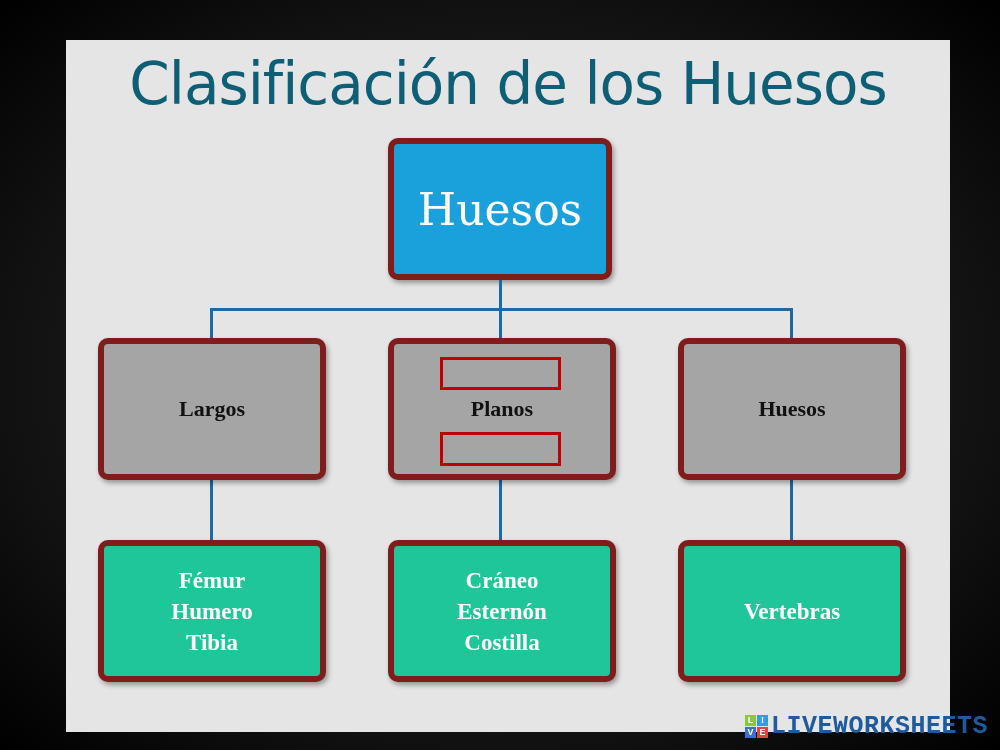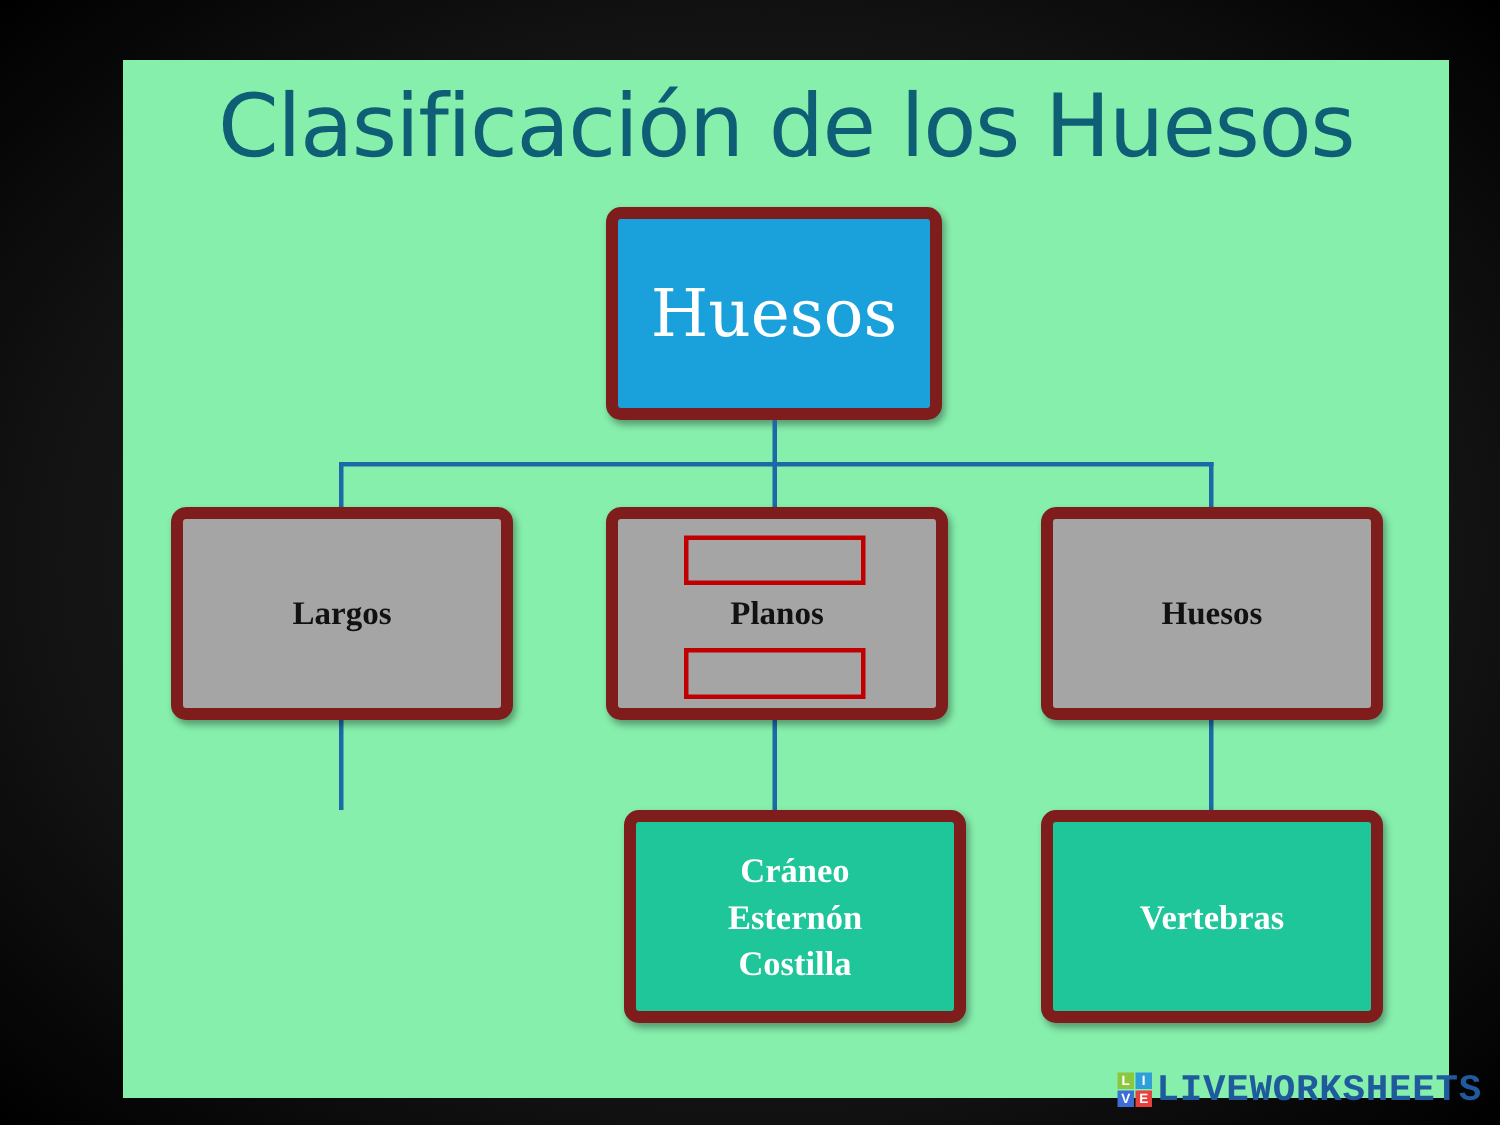--- a/index.html
+++ b/index.html
@@ -1,19 +1,19 @@
 <!DOCTYPE html>
 <html><head>
 <meta charset="utf-8">
 <style>
   html,body{margin:0;padding:0;}
   body{width:1000px;height:750px;background:radial-gradient(ellipse at center,#2e2e2e 0%,#111 70%,#000 100%);position:relative;overflow:hidden;font-family:"Liberation Sans",sans-serif;}
-  .slide{position:absolute;left:82px;top:40px;width:884px;height:692px;background:#86efac;}
+  .slide{position:absolute;left:66px;top:40px;width:884px;height:692px;background:#e5e5e5;}
   .title{position:absolute;left:0;top:4px;width:884px;text-align:center;font-family:"DejaVu Sans",sans-serif;font-size:58px;color:#0e5f75;letter-spacing:-1px;line-height:80px;}
-  .box{position:absolute;border-radius:10px;box-sizing:border-box;border:8px solid #7f1d1d;box-shadow:2px 3px 5px rgba(0,0,0,.35);display:flex;align-items:center;justify-content:center;text-align:right;}
+  .box{position:absolute;border-radius:10px;box-sizing:border-box;border:6px solid #7f1d1d;box-shadow:2px 3px 5px rgba(0,0,0,.35);display:flex;align-items:center;justify-content:center;text-align:right;}
   .root{left:322px;top:98px;width:224px;height:142px;background:#1aa0da;color:#fff;font-family:"DejaVu Serif",serif;font-size:44px;}
   .mid{top:298px;width:228px;height:142px;background:#a5a5a5;color:#111;font-family:"Liberation Serif",serif;font-weight:bold;font-size:22px;}
   .leaf{top:500px;width:228px;height:142px;background:#1fc699;color:#fff;font-family:"Liberation Serif",serif;font-weight:bold;font-size:23px;line-height:31px;flex-direction:column;}
   .line{position:absolute;background:#1d69a8;}
   .redbox{position:absolute;border:3px solid #c00000;box-sizing:border-box;}
   .logo{position:absolute;right:12px;top:712px;display:flex;align-items:center;}
   .logo-grid{display:grid;grid-template-columns:11px 11px;grid-template-rows:11px 11px;gap:1px;margin-right:3px;}
   .logo-grid span{font-size:9px;font-weight:bold;color:#fff;text-align:center;line-height:11px;}
   .logo-text{font-family:Liberation Mono, monospace;font-weight:bold;font-size:25px;color:#1e5a9c;letter-spacing:0.5px;}
 </style>
@@ -41,21 +41,26 @@
   <div class="box mid" style="left:32px;">
       <span>Largos</span>
     </div>
   <div class="box mid" style="left:612px;">
       <span>Huesos</span>
     </div>
 
   <div class="redbox" style="left:374px;top:317px;width:121px;height:33px;"></div>
   <div class="redbox" style="left:374px;top:392px;width:121px;height:34px;"></div>
 
-  <div class="box leaf" style="left:322px;margin-left:12px;">
+  <div class="box leaf" style="left:32px;">
+    <div>Fémur</div>
+    <div>Humero</div>
+    <div>Tibia</div>
+  </div>
+  <div class="box leaf" style="left:322px;">
     <div>Cráneo</div>
     <div>Esternón</div>
     <div>Costilla</div>
   </div>
   <div class="box leaf" style="left:612px;">
     <div>Vertebras</div>
   </div>
 </div>
 
 <div class="logo">

